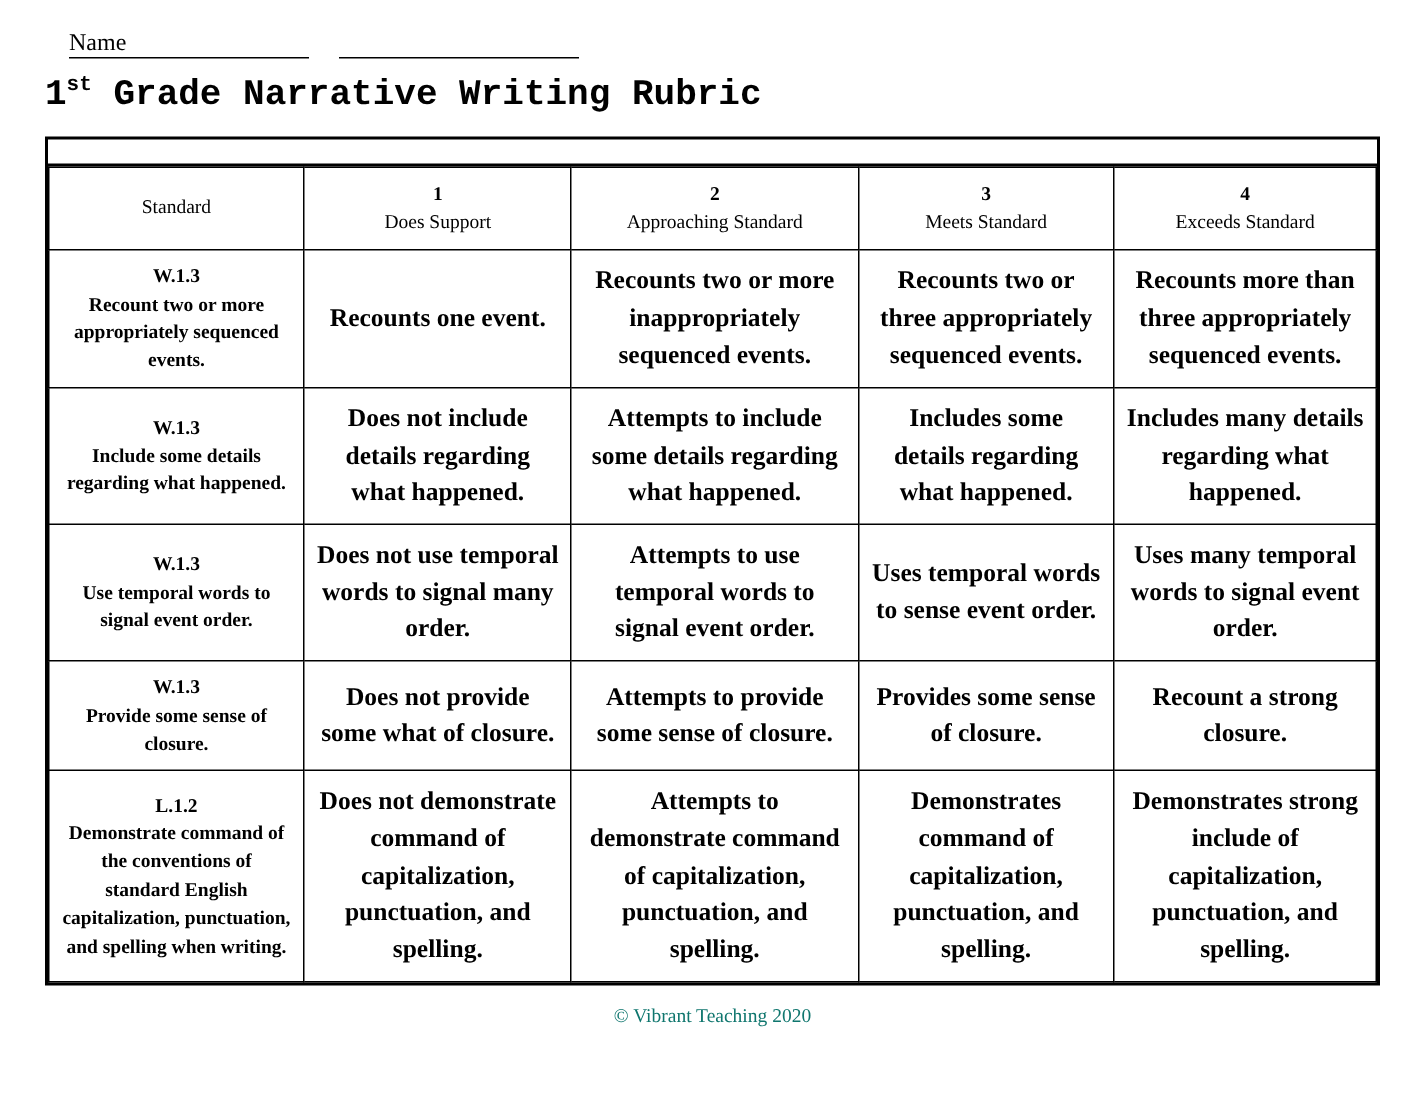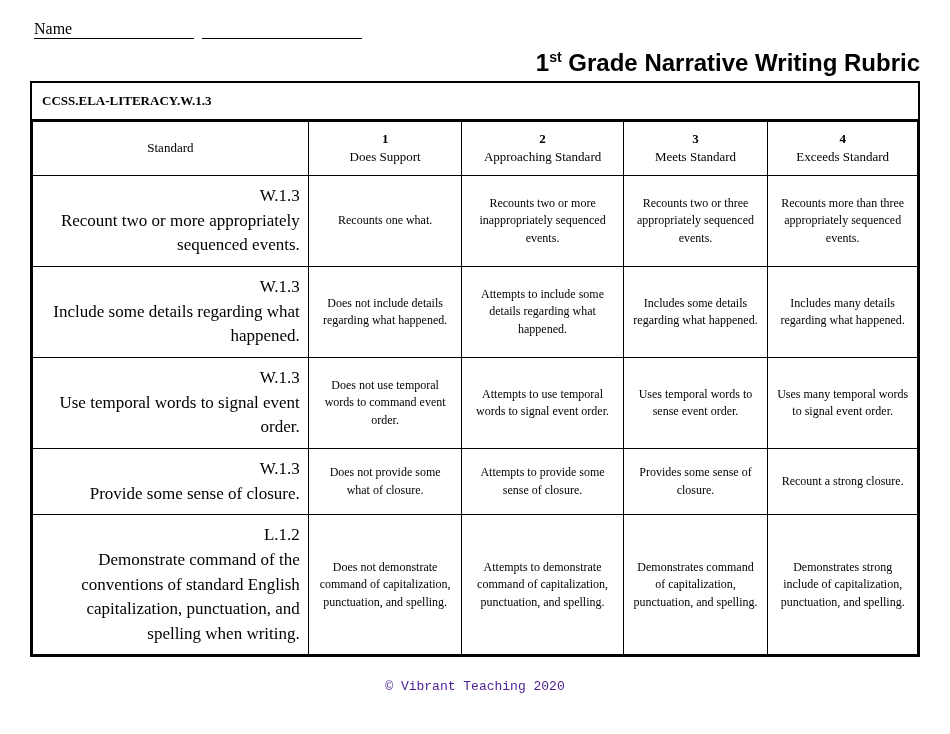--- a/index.html
+++ b/index.html
@@ -13,28 +13,28 @@
     }
     .name-line {
       font-size: 16px;
       margin-bottom: 10px;
       font-family: 'Comic Sans MS', cursive;
     }
     .name-line span {
       display: inline-block;
       border-bottom: 1px solid #000;
       width: 160px;
-      margin-left: 4px;
+      margin-left: 16px;
     }
     .title {
-      text-align: right;
+      text-align: left;
       font-size: 24px;
       font-weight: bold;
-      margin-bottom: 4px;
-      font-family: Liberation Sans, sans-serif;
+      margin-bottom: 14px;
+      font-family: Liberation Mono, monospace;
     }
     .title sup {
       font-size: 14px;
     }
     .rubric-container {
       border: 2px solid #000;
       width: 100%;
     }
     .standard-header {
       border-bottom: 2px solid #000;
@@ -48,40 +48,41 @@
     }
     table {
       width: 100%;
       border-collapse: collapse;
     }
     th, td {
       border: 1px solid #000;
       padding: 8px 8px;
       text-align: center;
       vertical-align: middle;
-      font-size: 12px;
+      font-size: 17px;
       line-height: 1.45;
       font-family: 'Comic Sans MS', cursive;
+      font-weight: bold;
     }
     th {
       font-weight: bold;
       background: #fff;
       font-size: 13px;
     }
     td.standard-col {
-      font-weight: normal;
-      text-align: right;
-      font-size: 17px;
+      font-weight: bold;
+      text-align: center;
+      font-size: 13px;
     }
     .footer {
       text-align: center;
       font-size: 13px;
-      margin-top: 22px;
-      color: #4c1d95;
-      font-family: Liberation Mono, monospace;
+      margin-top: 12px;
+      color: #0f766e;
+      font-family: Liberation Serif, serif;
     }
     .col-num {
       display: block;
       font-weight: bold;
     }
     .col-label {
       display: block;
       font-weight: normal;
     }
   </style>
@@ -93,21 +94,20 @@
   <span>&nbsp;</span>
 </div>
 
 <div class="title">
   <span>1<sup>st</sup></span>
   <span>Grade Narrative Writing Rubric</span>
 </div>
 
 <div class="rubric-container">
   <div class="standard-header">
-    <div class="code">CCSS.ELA-LITERACY.W.1.3</div>
   </div>
 
   <table>
     <thead>
       <tr>
         <th>
           <span class="col-label">Standard</span>
         </th>
         <th>
           <span class="col-num">1</span>
@@ -123,35 +123,35 @@
         </th>
         <th>
           <span class="col-num">4</span>
           <span class="col-label">Exceeds Standard</span>
         </th>
       </tr>
     </thead>
     <tbody id="rubric-body">
     <tr>
           <td class="standard-col">W.1.3<br>Recount two or more appropriately sequenced events.</td>
-          <td>Recounts one what.</td>
+          <td>Recounts one event.</td>
           <td>Recounts two or more inappropriately sequenced events.</td>
           <td>Recounts two or three appropriately sequenced events.</td>
           <td>Recounts more than three appropriately sequenced events.</td>
         </tr>
         <tr>
           <td class="standard-col">W.1.3<br>Include some details regarding what happened.</td>
           <td>Does not include details regarding what happened.</td>
           <td>Attempts to include some details regarding what happened.</td>
           <td>Includes some details regarding what happened.</td>
           <td>Includes many details regarding what happened.</td>
         </tr>
         <tr>
           <td class="standard-col">W.1.3<br>Use temporal words to signal event order.</td>
-          <td>Does not use temporal words to command event order.</td>
+          <td>Does not use temporal words to signal many order.</td>
           <td>Attempts to use temporal words to signal event order.</td>
           <td>Uses temporal words to sense event order.</td>
           <td>Uses many temporal words to signal event order.</td>
         </tr>
         <tr>
           <td class="standard-col">W.1.3<br>Provide some sense of closure.</td>
           <td>Does not provide some what of closure.</td>
           <td>Attempts to provide some sense of closure.</td>
           <td>Provides some sense of closure.</td>
           <td>Recount a strong closure.</td>

